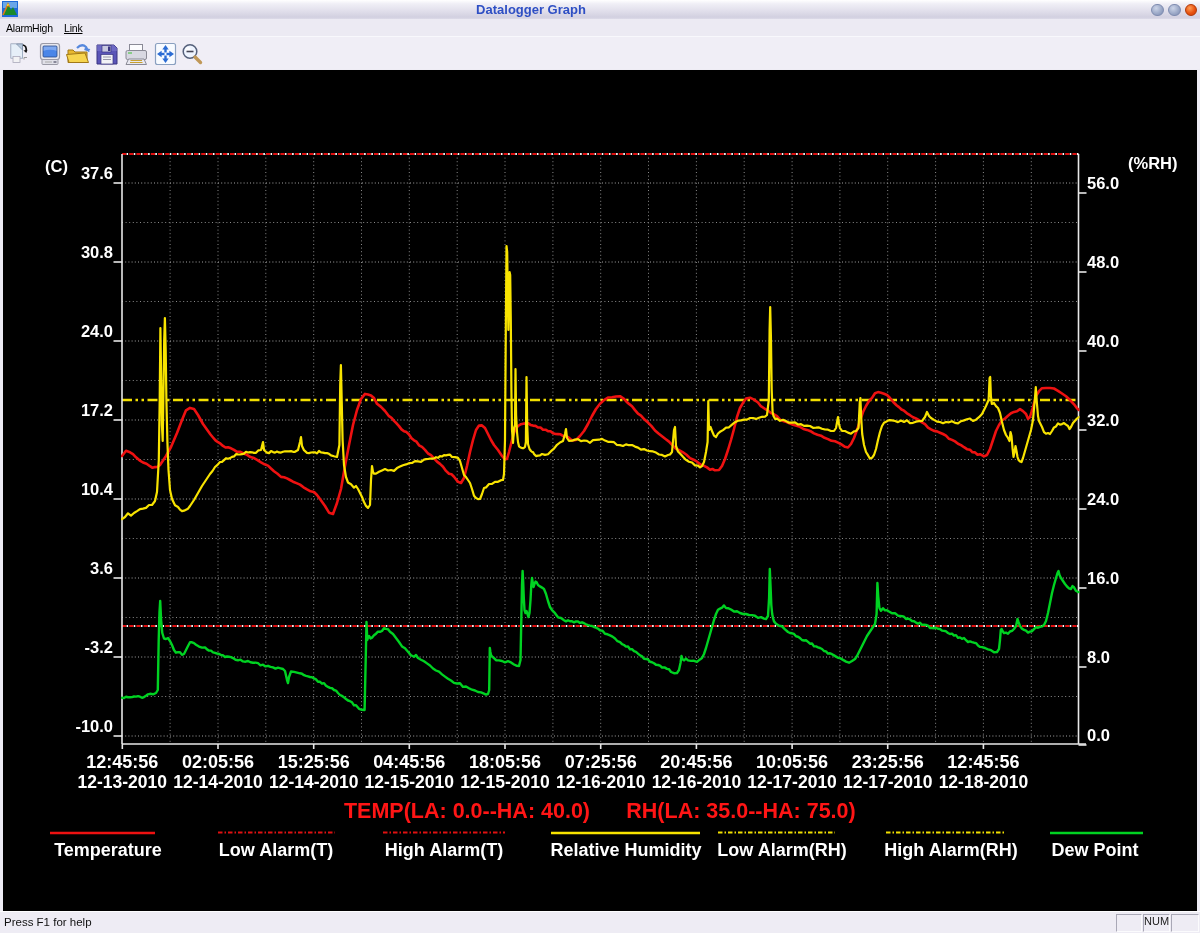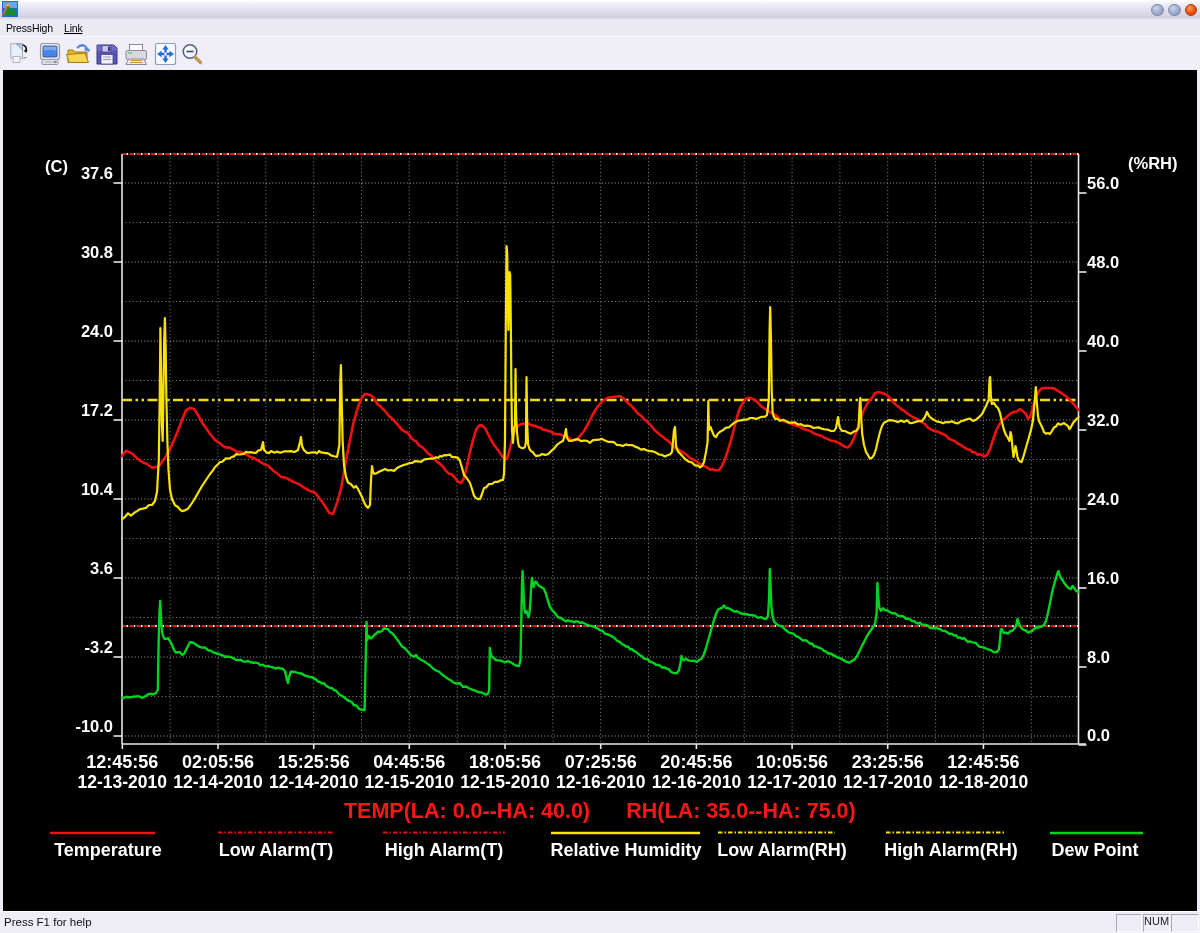--- a/index.html
+++ b/index.html
@@ -16,25 +16,26 @@
 <body>
 <div id="win">
   <div id="titlebar"></div>
   <svg width="17" height="17" style="position:absolute;left:2px;top:1px">
       <rect x="0" y="0" width="16" height="16" fill="#1e6ad8"></rect>
       <rect x="1" y="1" width="14" height="6" fill="#6aa6e8"></rect>
       <path d="M1,14 L6,3 L9,9 L11,6 L15,14 Z" fill="#1a8a2a"></path>
       <path d="M1,14 L6,3 L7.5,6" fill="none" stroke="#e07818" stroke-width="1.6"></path>
       <path d="M5.2,5 L6,3 L6.8,4.6" fill="none" stroke="#f0e030" stroke-width="1"></path>
     </svg>
+  <div id="title">Datalogger Graph</div>
   <div class="wbtn" style="left:1151px;background:radial-gradient(circle at 38% 32%,#ccd4e8,#9daac8 55%,#7a88b0);border:1.2px solid #7f8cb0;"></div>
   <div class="wbtn" style="left:1168px;background:radial-gradient(circle at 38% 32%,#ccd4e8,#9daac8 55%,#7a88b0);border:1.2px solid #7f8cb0;"></div>
   <div class="wbtn" style="left:1184.5px;background:radial-gradient(circle at 38% 32%,#ff9e58,#e8520f 55%,#cc3d05);border:1.2px solid #b03807;"></div>
   <div id="menubar">
-    <span class="mi" style="left:6px;">Press</span>
+    <span class="mi" style="left:6px;">Alarm</span>
     <span class="mi" style="left:32px;">High</span>
     <span class="mi" style="left:64px;text-decoration:underline;">Link</span>
     <span class="mi" style="left:92px;margin-top:27px;">Help</span>
   </div>
   <div id="toolbar">
     <svg width="1200" height="32" viewBox="0 37 1200 32" style="position:absolute;left:0;top:0">
         <g>
           <rect x="11" y="44" width="11.5" height="14" fill="#fdfdff" stroke="#8090a8" stroke-width="1"></rect>
           <path d="M16.5,44 L22.5,50 L22.5,58 L11,58 L11,44 Z" fill="#dce8f5" stroke="none" opacity="0.7"></path>
           <path d="M22.5,44 l0,6 l-6,-6 z" fill="#b8cade" stroke="#8090a8" stroke-width="0.8"></path>

